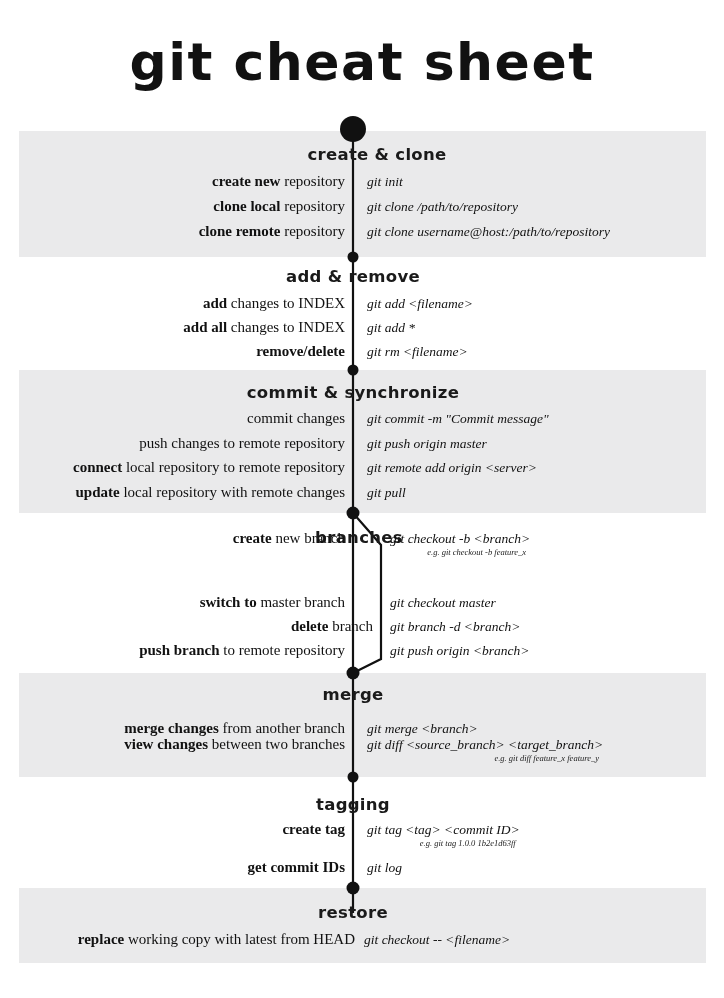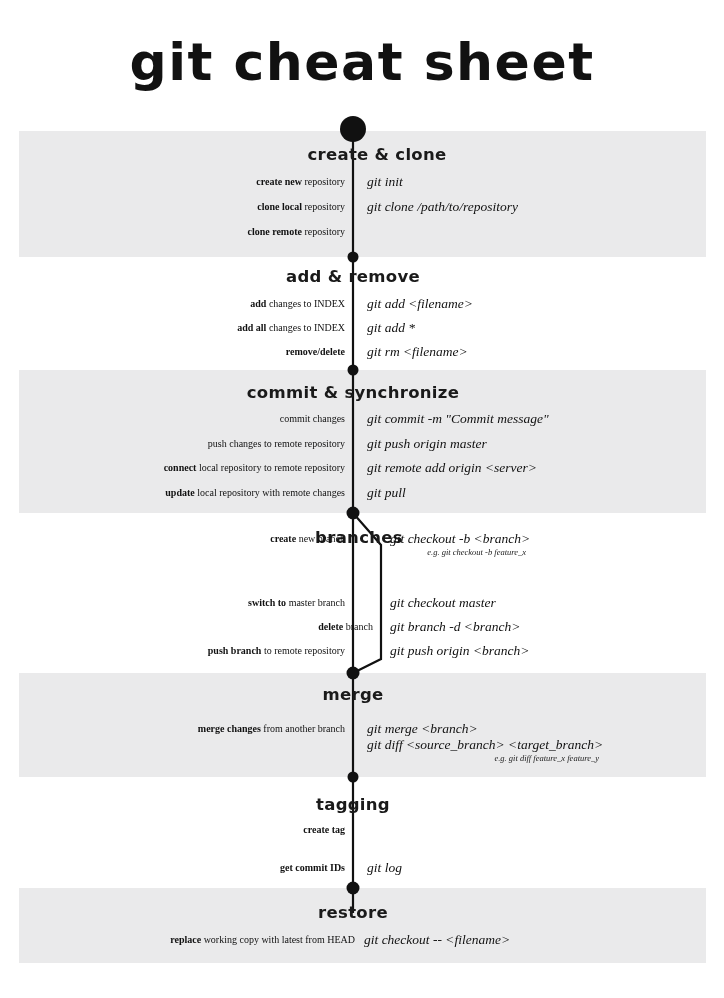--- a/index.html
+++ b/index.html
@@ -80,21 +80,21 @@
   .row {
     position: relative;
     width: 724px;
     height: 24px;
   }
   .desc {
     position: absolute;
     right: 379px;   
     top: 0;
     text-align: right;
-    font-size: 10px;
+    font-size: 15px;
     line-height: 17px;
     white-space: nowrap;
     color: #111111;
   }
   .desc b {
     font-weight: bold;
   }
   .cmd {
     position: absolute;
     left: 367px;
@@ -176,20 +176,21 @@
         <div class="row" style="position: absolute; top: 173px; left: 0px;">
           <div class="desc"><b>create new</b><span> repository</span></div>
           <div class="cmd"><span>git init</span></div>
         </div>
         <div class="row" style="position: absolute; top: 198px; left: 0px;">
           <div class="desc"><b>clone local</b><span> repository</span></div>
           <div class="cmd"><span>git clone /path/to/repository</span></div>
         </div>
         <div class="row" style="position: absolute; top: 223px; left: 0px;">
           <div class="desc"><b>clone remote</b><span> repository</span></div>
+          <div class="cmd"><span>git clone username@host:/path/to/repository</span></div>
         </div>
       </div>
       <div class="section" style="top: 0px;">
         <div class="section-title" style="position: absolute; top: 267px; left: 0px;">add &amp; remove</div>
         <div class="row" style="position: absolute; top: 295px; left: 0px;">
           <div class="desc"><b>add</b><span> changes to INDEX</span></div>
           <div class="cmd"><span>git add &lt;filename&gt;</span></div>
         </div>
         <div class="row" style="position: absolute; top: 319px; left: 0px;">
           <div class="desc"><b>add all</b><span> changes to INDEX</span></div>
@@ -238,27 +239,29 @@
           <div class="cmd branchcol"><span>git push origin &lt;branch&gt;</span></div>
         </div>
       </div>
       <div class="section" style="top: 0px;">
         <div class="section-title" style="position: absolute; top: 685px; left: 0px;">merge</div>
         <div class="row" style="position: absolute; top: 712px; left: 0px; margin-top: 8px;">
           <div class="desc"><b>merge changes</b><span> from another branch</span></div>
           <div class="cmd"><span>git merge &lt;branch&gt;</span></div>
         </div>
         <div class="row" style="position: absolute; top: 736px; left: 0px;">
+          <div class="desc"><b>view changes</b><span> between two branches</span></div>
           <div class="cmd"><span>git diff &lt;source_branch&gt; &lt;target_branch&gt;</span><span class="eg">e.g. git diff feature_x feature_y</span></div>
         </div>
       </div>
       <div class="section" style="top: 0px;">
         <div class="section-title" style="position: absolute; top: 795px; left: 0px;">tagging</div>
         <div class="row" style="position: absolute; top: 821px; left: 0px;">
           <div class="desc"><b>create tag</b><span></span></div>
+          <div class="cmd"><span>git tag &lt;tag&gt; &lt;commit ID&gt;</span><span class="eg">e.g. git tag 1.0.0 1b2e1d63ff</span></div>
         </div>
         <div class="row" style="position: absolute; top: 859px; left: 0px;">
           <div class="desc"><b>get commit IDs</b><span></span></div>
           <div class="cmd"><span>git log</span></div>
         </div>
       </div>
       <div class="section" style="top: 0px;">
         <div class="section-title" style="position: absolute; top: 903px; left: 0px;">restore</div>
         <div class="row" style="position: absolute; top: 931px; left: 0px;">
           <div class="desc restoredesc"><b>replace</b><span> working copy with latest from HEAD</span></div>

